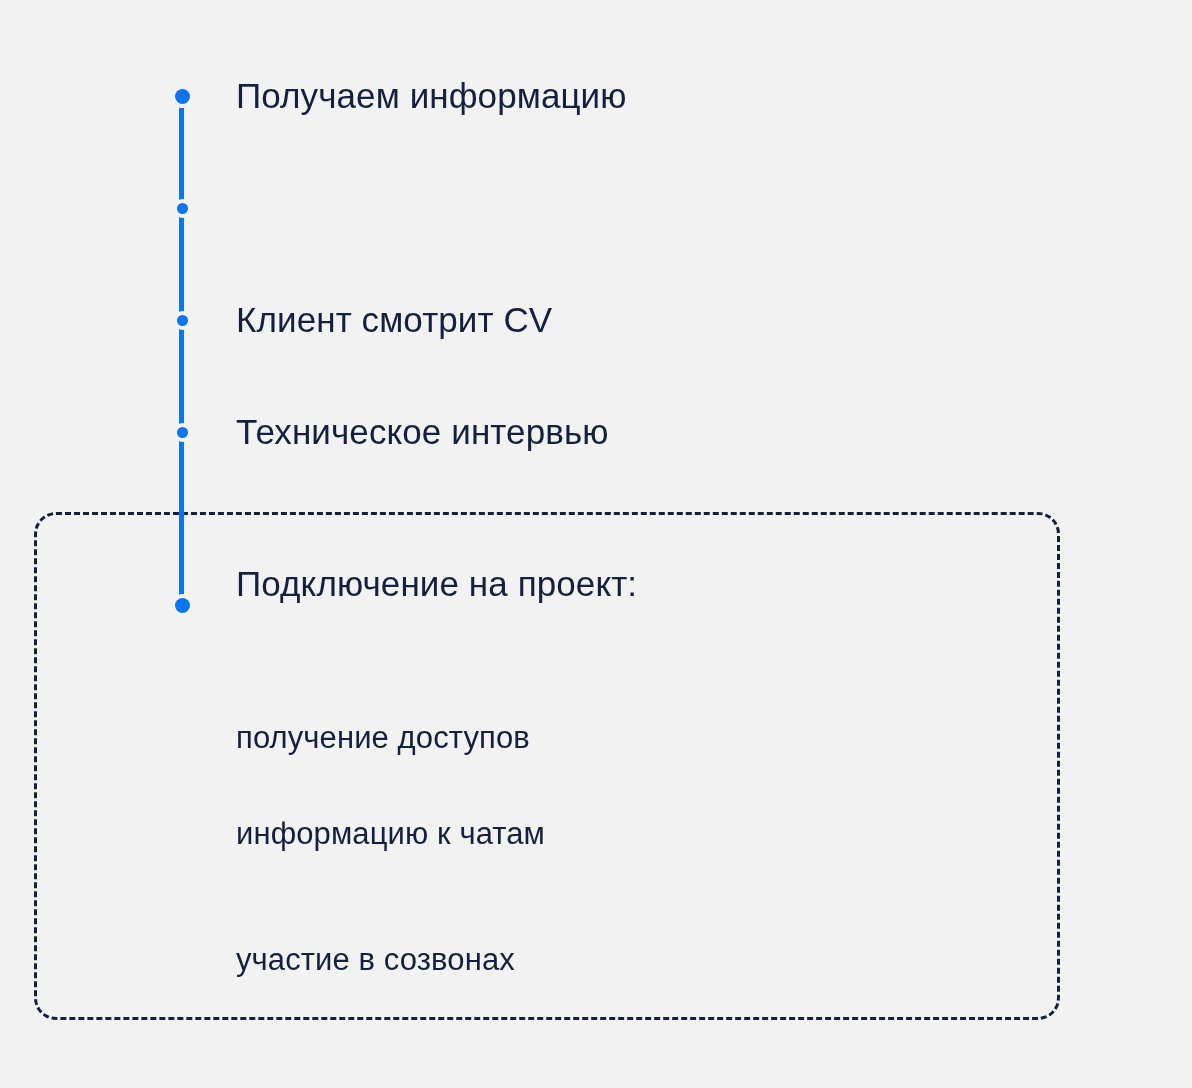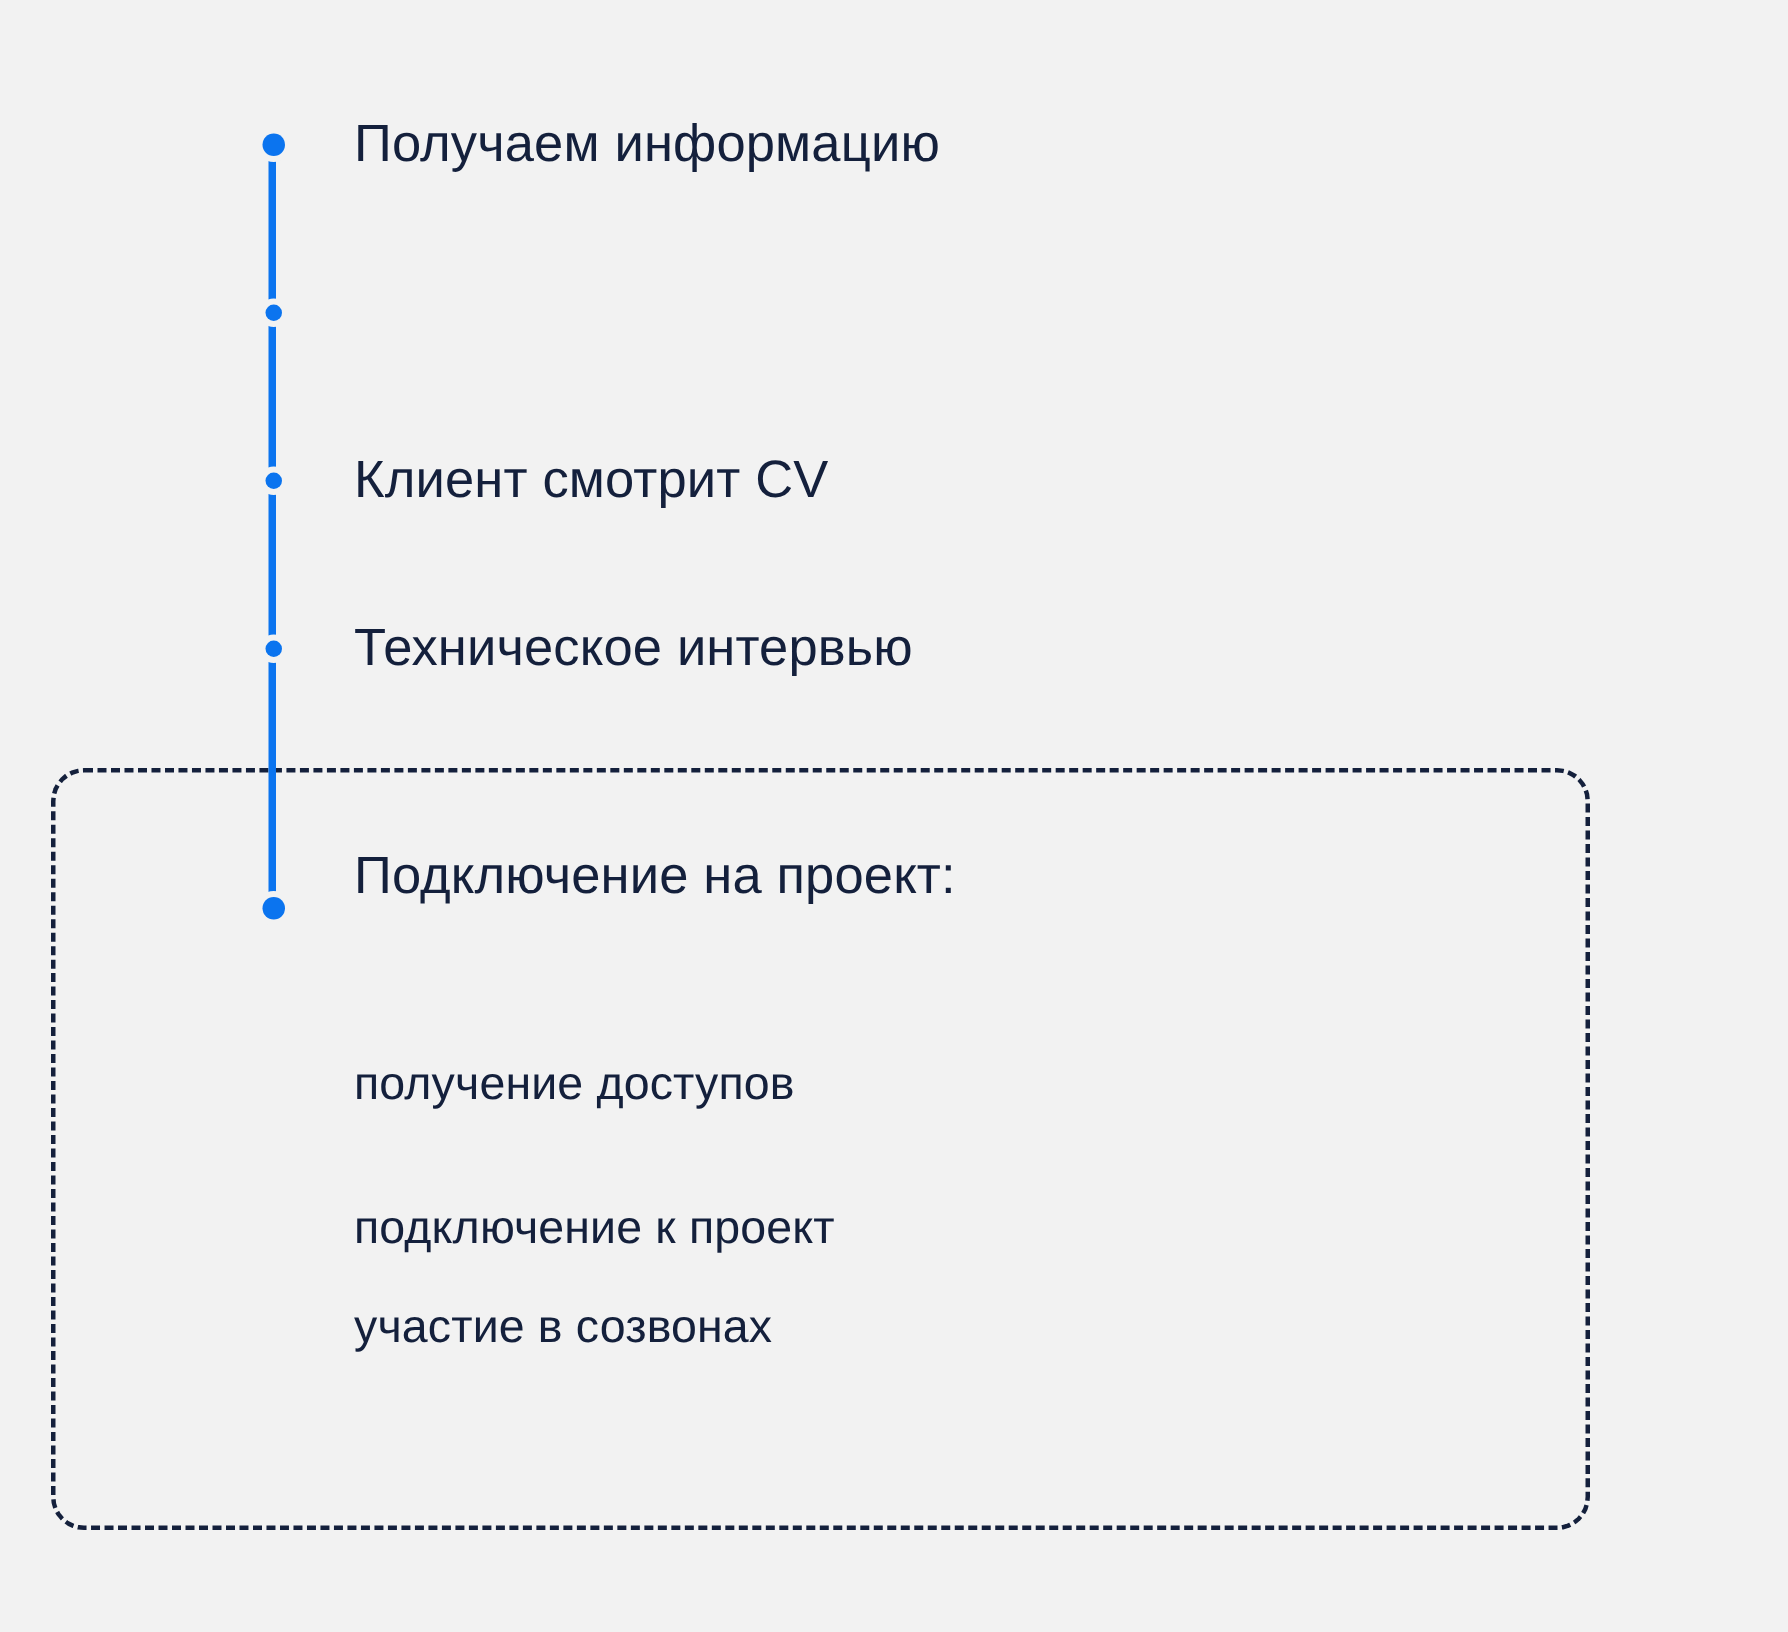--- a/index.html
+++ b/index.html
@@ -92,20 +92,21 @@
   .sub-label {
     position: absolute;
     left: 236px;
     color: #14203c;
     font-size: 31px;
     font-weight: 400;
     letter-spacing: 0.1px;
     white-space: nowrap;
     transform: translateY(-50%);
     line-height: 1.2;
+    margin-top: 16px;
   }
 </style>
 </head>
 <body>
 
 <div id="stage">
 
   <div class="dashed-box"></div>
 
   <div class="timeline">
@@ -122,17 +123,17 @@
 
 
   <div class="step-label" style="top:432px;">Техническое интервью</div>
 
   <div class="step-label" style="top:320px;">Клиент смотрит CV</div>
 
   <div class="step-label" style="top:584px;">Подключение на проект:</div>
 
   <div class="sub-label" style="top:722px;">получение доступов</div>
 
-  <div class="sub-label" style="top:818px;">подключение к проект</div>
+  <div class="sub-label" style="top:818px;">информацию к чатам</div>
 
-  <div class="sub-label" style="top:884px;">участие в созвонах</div>
+  <div class="sub-label" style="top:944px;">участие в созвонах</div>
 
 </div>
 
 </body></html>

